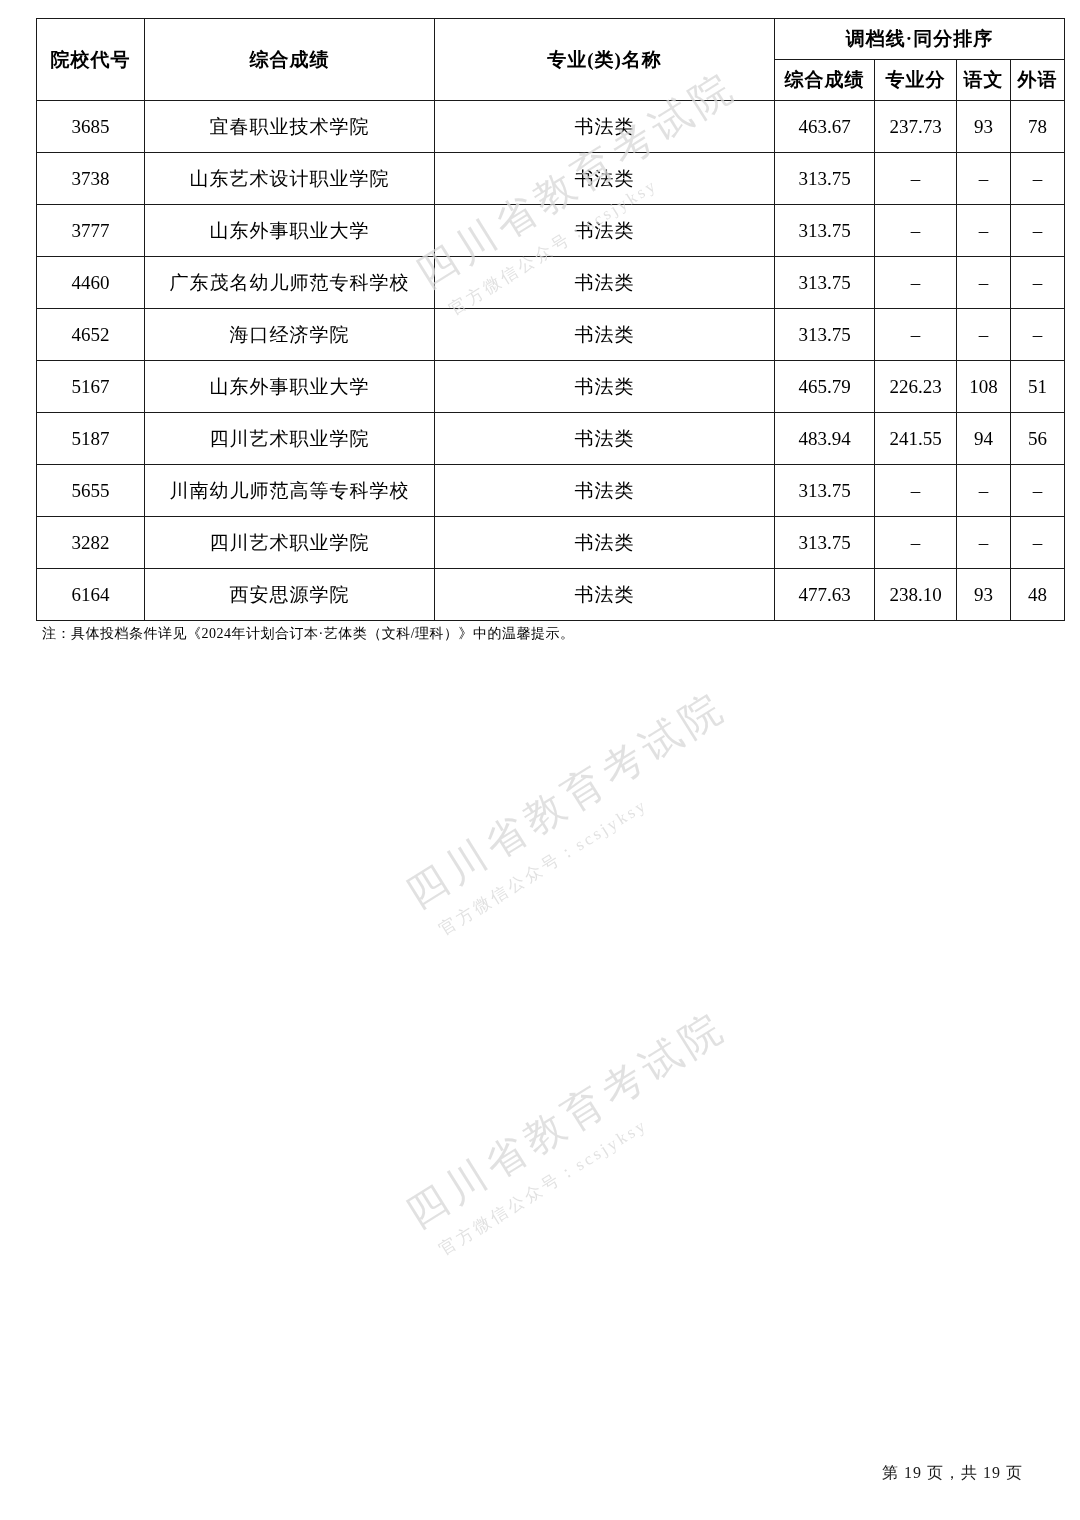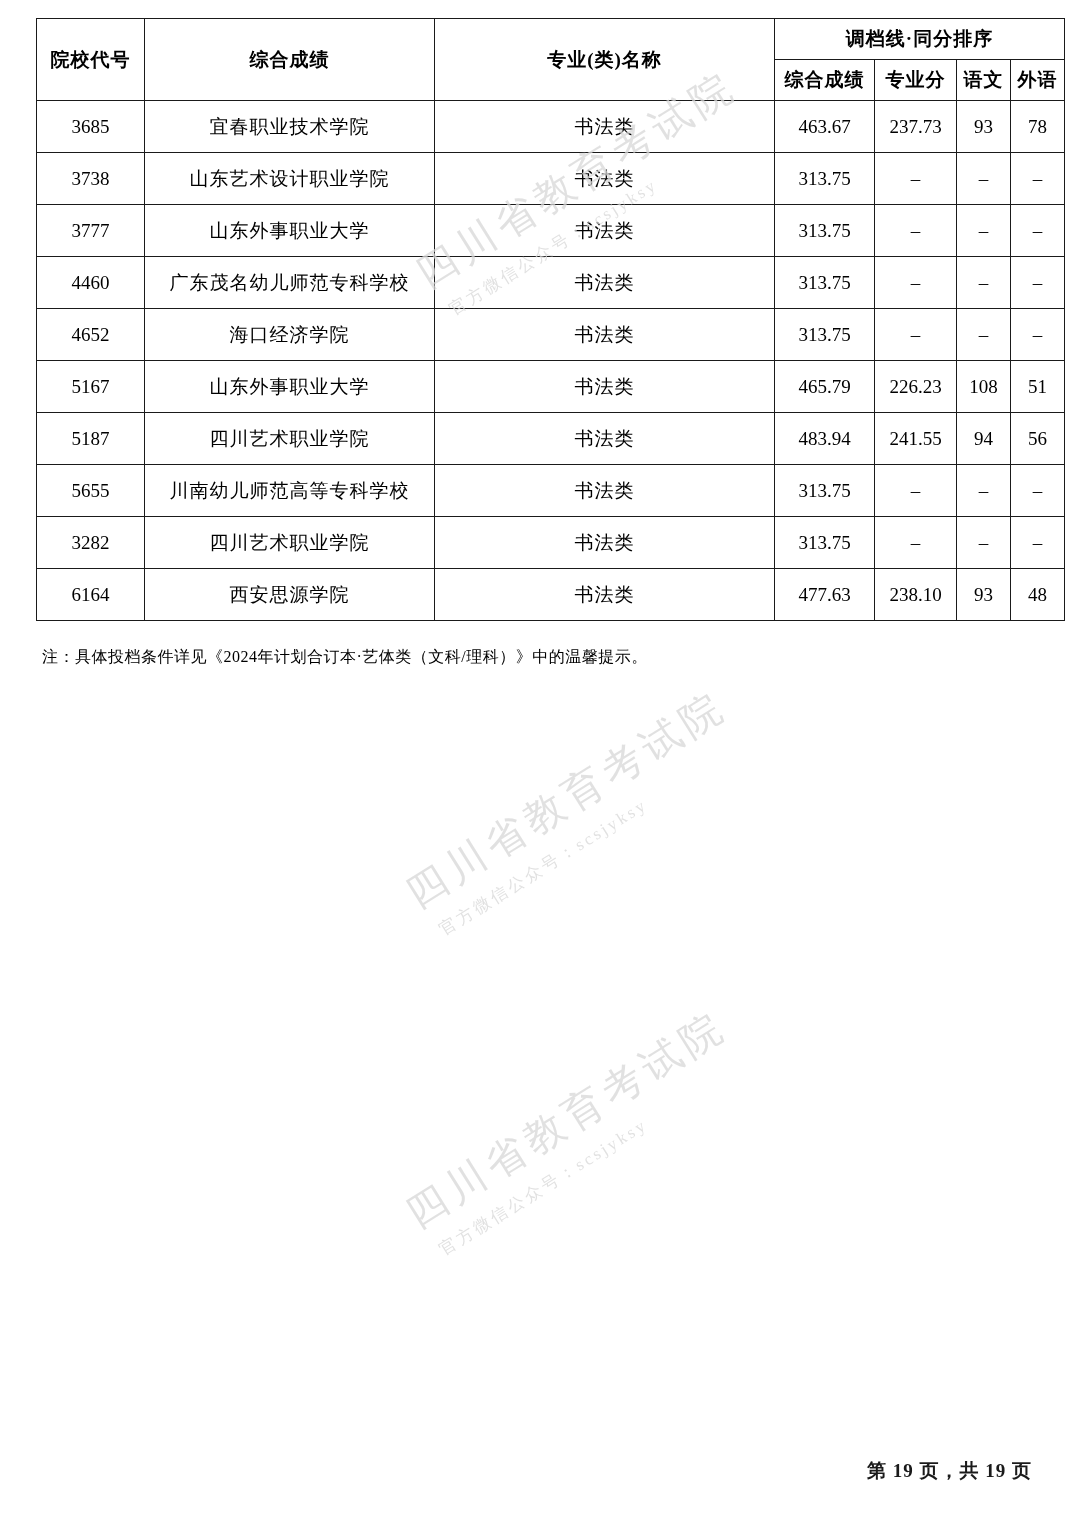--- a/index.html
+++ b/index.html
@@ -55,32 +55,31 @@
   col.c-chinese { width: 54px; }
   col.c-foreign { width: 54px; }
 
   .cell-code, .cell-total, .cell-ms, .cell-cn, .cell-fl {
     font-family: Liberation Serif, serif;
   }
   .cell-name, .cell-major {
     letter-spacing: 1px;
   }
   .note {
-    margin-top: 22px;
-    font-size: 16px;
+    font-size: 14px;
     line-height: 1.8;
     letter-spacing: 0.5px;
     padding-left: 6px;
   }
   .footer {
     position: absolute;
-    right: 48px;
+    right: 57px;
     bottom: 36px;
-    font-size: 19px;
-    font-weight: bold;
+    font-size: 16px;
+    font-weight: normal;
     letter-spacing: 1px;
     color: #1a1a1a;
   }
   
   .wm {
     position: absolute;
     pointer-events: none;
     color: #d8d8d8;
     opacity: 0.75;
     font-family: "Liberation Serif", "DejaVu Serif", serif;

